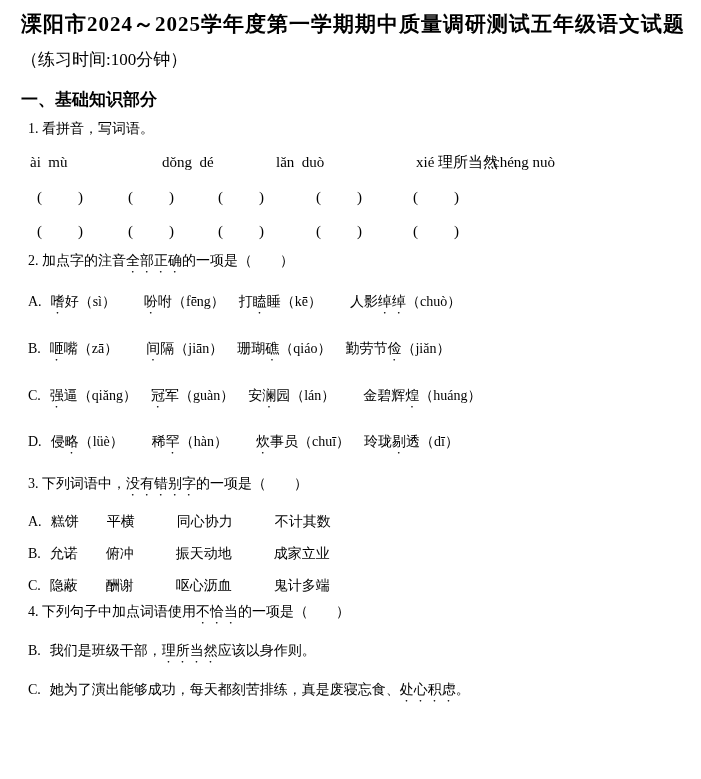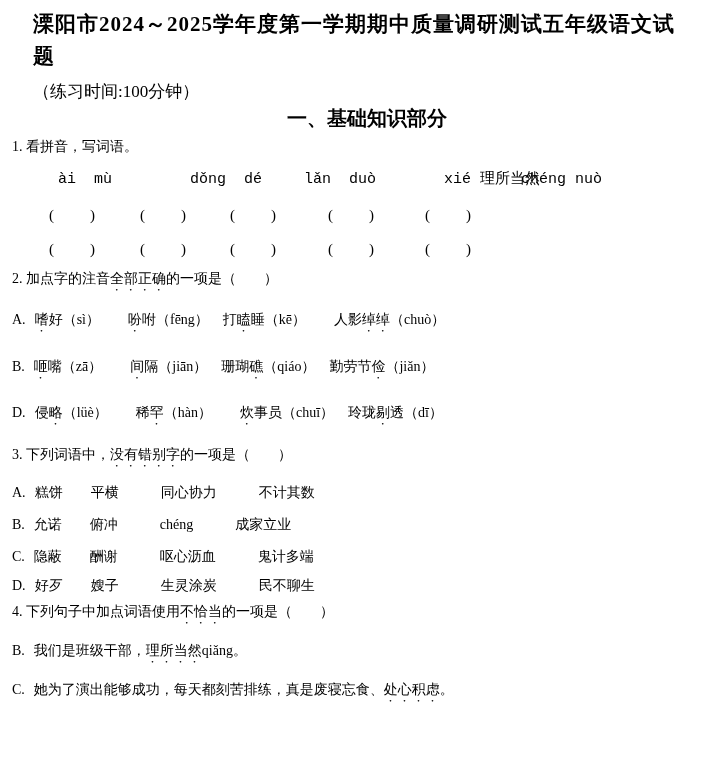--- a/index.html
+++ b/index.html
@@ -2,36 +2,36 @@
 <html><head>
 <meta charset="utf-8">
 <style>
   * { margin:0; padding:0; box-sizing:border-box; }
   html,body { background:#fff; }
   body {
     width:701px; height:779px;
     font-family:"Liberation Serif","DejaVu Serif",serif;
     color:#000;
   }
-  .page { position:relative; width:701px; height:779px; overflow:hidden; background:#fff;padding-left:12px; }
+  .page { position:relative; width:701px; height:779px; overflow:hidden; background:#fff; }
 
   .title {
     margin:8px 6px 0 21px;
     font-size:21px; font-weight:bold; line-height:32px; letter-spacing:1px;
   }
   .subtitle { margin:8px 0 0 21px; font-size:17px; font-weight:normal; line-height:24px; }
-  .section  { margin:2px 0 0 21px; font-size:20px; font-weight:bold; line-height:24px;text-align:center; }
+  .section  { margin:16px 0 0 21px; font-size:17px; font-weight:bold; line-height:24px; }
 
-  .line { font-size:14px; line-height:20px; }
+  .line { margin-left:28px; font-size:14px; line-height:20px; }
   .lbl  { margin-right:9px; }
 
   
   .py {
-    position:relative; height:20px; margin-left:16px;
-    font-family:Liberation Mono, monospace;
+    position:relative; height:20px; margin-left:0;
+    font-family:Liberation Serif, serif;
     font-size:15px; line-height:20px; white-space:pre;
   }
   .py span { position:absolute; top:0; }
   .c0{left:30px}.c1{left:162px}.c2{left:276px}.c3{left:416px}.c4{left:493px}
 
   
   .parens { position:relative; height:20px; font-size:15px; line-height:20px; }
   .pair {
     position:absolute; top:0; width:46px;
     display:inline-flex; justify-content:space-between;
@@ -135,25 +135,25 @@
       </span>
     <span class="pair g4">
         <span>(</span>
         <span>)</span>
       </span>
   </div>
 
   <div class="line t-q2"><span><span>2. 加点字的注音</span><span class="dot">全部正确</span><span>的一项是（　　）</span></span></div>
   <div class="line t-a2"><span class="lbl">A.</span><span><span class="dot">嗜</span><span>好（sì）　　</span><span class="dot">吩</span><span>咐（fēng）　</span><span>打</span><span class="dot">瞌</span><span>睡（kē）　　</span><span>人影</span><span class="dot">绰绰</span><span>（chuò）</span></span></div>
   <div class="line t-b2"><span class="lbl">B.</span><span><span class="dot">咂</span><span>嘴（zā）　　</span><span class="dot">间</span><span>隔（jiān）　</span><span>珊瑚</span><span class="dot">礁</span><span>（qiáo）　</span><span>勤劳节</span><span class="dot">俭</span><span>（jiǎn）</span></span></div>
+  <div class="line t-c2"><span class="lbl">C.</span><span><span class="dot">强</span><span>逼（qiǎng）　</span><span class="dot">冠</span><span>军（guàn）　</span><span>安</span><span class="dot">澜</span><span>园（lán）　　</span><span>金碧辉</span><span class="dot">煌</span><span>（huáng）</span></span></div>
   <div class="line t-d2"><span class="lbl">D.</span><span><span>侵</span><span class="dot">略</span><span>（lüè）　　</span><span>稀</span><span class="dot">罕</span><span>（hàn）　　</span><span class="dot">炊</span><span>事员（chuī）　</span><span>玲珑</span><span class="dot">剔</span><span>透（dī）</span></span></div>
 
   <div class="line t-q3"><span><span>3. 下列词语中，</span><span class="dot">没有错别字</span><span>的一项是（　　）</span></span></div>
   <div class="line t-a3"><span class="lbl">A.</span><span>糕饼　　平横　　　同心协力　　　不计其数</span></div>
-  <div class="line t-b3"><span class="lbl">B.</span><span>允诺　　俯冲　　　chéng　　　成家立业</span></div>
+  <div class="line t-b3"><span class="lbl">B.</span><span>允诺　　俯冲　　　振天动地　　　成家立业</span></div>
   <div class="line t-c3"><span class="lbl">C.</span><span>隐蔽　　酬谢　　　呕心沥血　　　鬼计多端</span></div>
-  <div class="line t-d3"><span class="lbl">D.</span><span>好歹　　嫂子　　　生灵涂炭　　　民不聊生</span></div>
 
   <div class="line t-q4"><span><span>4. 下列句子中加点词语使用</span><span class="dot">不恰当</span><span>的一项是（　　）</span></span></div>
-  <div class="line t-b4"><span class="lbl">B.</span><span><span>我们是班级干部，</span><span class="dot">理所当然</span><span>qiǎng。</span></span></div>
+  <div class="line t-b4"><span class="lbl">B.</span><span><span>我们是班级干部，</span><span class="dot">理所当然</span><span>应该以身作则。</span></span></div>
   <div class="line t-c4"><span class="lbl">C.</span><span><span>她为了演出能够成功，每天都刻苦排练，真是废寝忘食、</span><span class="dot">处心积虑</span><span>。</span></span></div>
 
 </div>
 
 </body></html>

